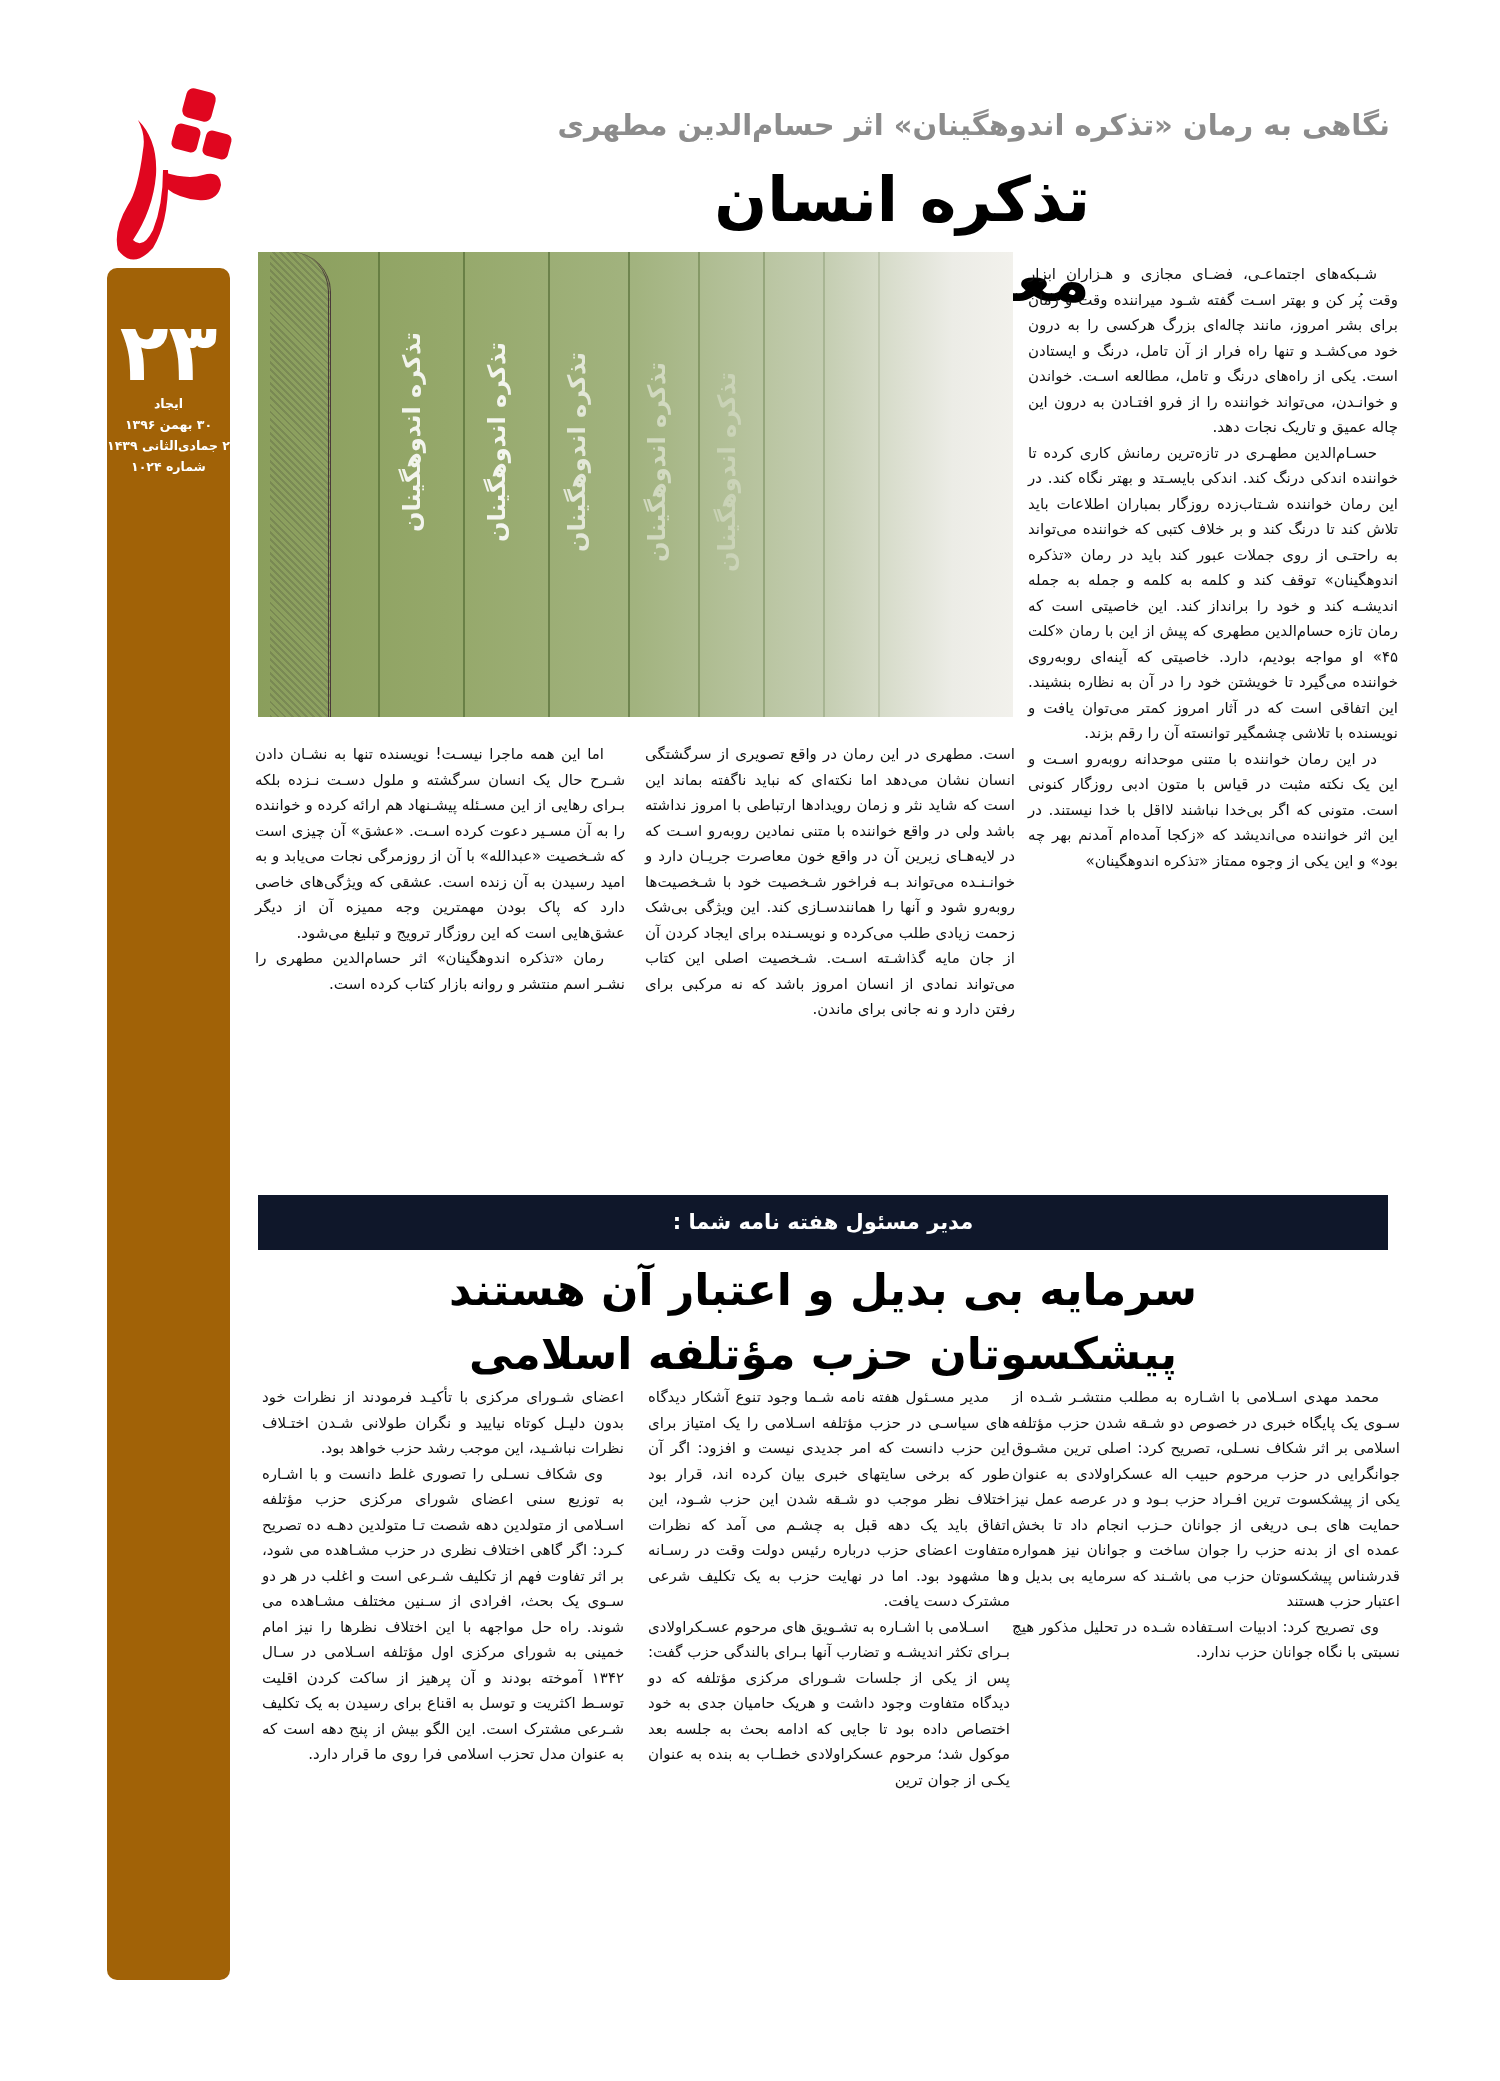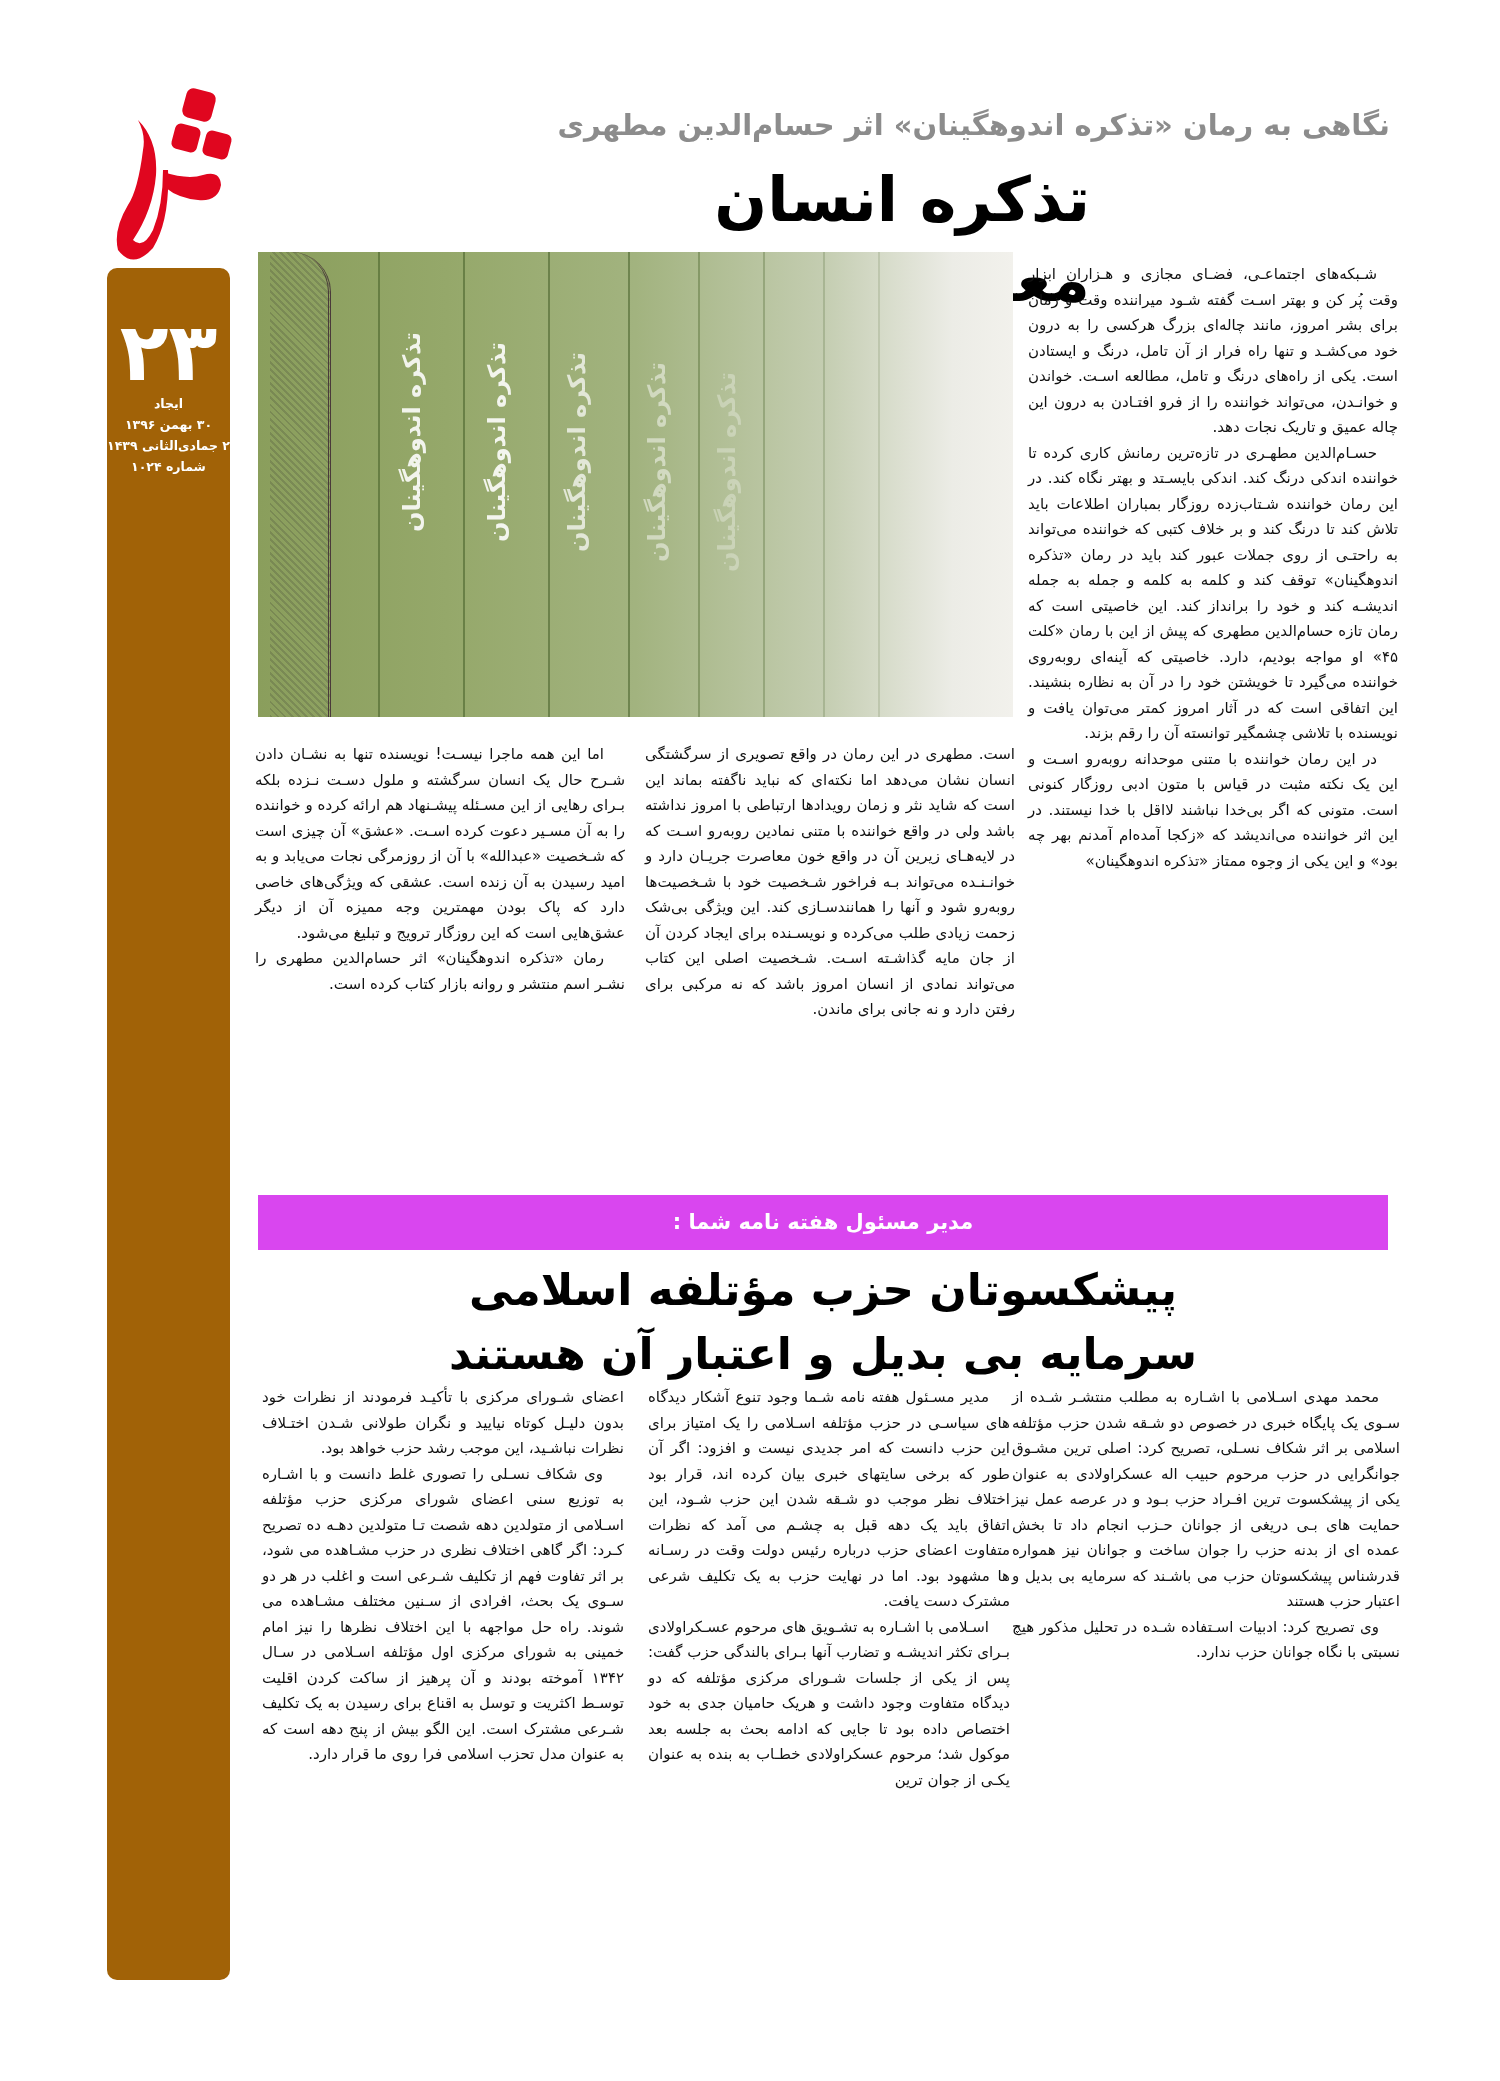--- a/index.html
+++ b/index.html
@@ -37,21 +37,21 @@
   .col { direction:rtl; text-align:justify; font-size:15px; line-height:25.5px;
          color:#111; }
   .col p { margin:0; text-indent:1.4em; }
   .col p.noindent { text-indent:0; }
 
   .c1 { left:1028px; top:262px; width:370px; }
   .c2 { left:645px; top:742px; width:370px; }
   .c3 { left:255px; top:742px; width:370px; }
 
   
-  .banner { left:258px; top:1195px; width:1130px; height:55px; background:#d946ef;
+  .banner { left:258px; top:1195px; width:1130px; height:55px; background:#0f172a;
             color:#fff; font-weight:bold; font-size:21px; line-height:55px; text-align:center; direction:rtl; }
 
   .headline2 { left:258px; top:1258px; width:1130px; text-align:center; direction:rtl;
                font-weight:bold; font-size:44px; line-height:64px; color:#000; }
 
   .d1 { left:1012px; top:1385px; width:388px; }
   .d2 { left:648px; top:1385px; width:362px; }
   .d3 { left:262px; top:1385px; width:362px; }
 </style>
 </head>
@@ -105,22 +105,22 @@
 <div class="abs col c2">
   <p class="noindent">است. مطهری در این رمان در واقع تصویری از سرگشتگی انسان نشان می‌دهد اما نکته‌ای که نباید ناگفته بماند این است که شاید نثر و زمان رویدادها ارتباطی با امروز نداشته باشد ولی در واقع خواننده با متنی نمادین روبه‌رو اسـت که در لایه‌هـای زیرین آن در واقع خون معاصرت جریـان دارد و خوانـنـده می‌تواند بـه فراخور شـخصیت خود با شـخصیت‌ها روبه‌رو شود و آنها را همانندسـازی کند. این ویژگی بی‌شک زحمت زیادی طلب می‌کرده و نویسـنده برای ایجاد کردن آن از جان مایه گذاشـته اسـت. شـخصیت اصلی این کتاب می‌تواند نمادی از انسان امروز باشد که نه مرکبی برای رفتن دارد و نه جانی برای ماندن.</p>
 </div>
 <div class="abs col c3">
   <p>اما این همه ماجرا نیسـت! نویسنده تنها به نشـان دادن شـرح حال یک انسان سرگشته و ملول دسـت نـزده بلکه بـرای رهایی از این مسـئله پیشـنهاد هم ارائه کرده و خواننده را به آن مسـیر دعوت کرده اسـت. «عشق» آن چیزی است که شـخصیت «عبدالله» با آن از روزمرگی نجات می‌یابد و به امید رسیدن به آن زنده است. عشقی که ویژگی‌های خاصی دارد که پاک بودن مهمترین وجه ممیزه آن از دیگر عشق‌هایی است که این روزگار ترویج و تبلیغ می‌شود.</p>
   <p>رمان «تذکره اندوهگینان» اثر حسام‌الدین مطهری را نشـر اسم منتشر و روانه بازار کتاب کرده است.</p>
 </div>
 
 <div class="abs banner">مدیر مسئول هفته نامه شما :</div>
 <div class="abs headline2">
+  <div>سرمایه بی بدیل و اعتبار آن هستند</div>
   <div>پیشکسوتان حزب مؤتلفه اسلامی</div>
-  <div>سرمایه بی بدیل و اعتبار آن هستند</div>
 </div>
 
 <div class="abs col d1">
   <p>محمد مهدی اسـلامی با اشـاره به مطلب منتشـر شـده از سـوی یک پایگاه خبری در خصوص دو شـقه شدن حزب مؤتلفه اسلامی بر اثر شکاف نسـلی، تصریح کرد: اصلی ترین مشـوق جوانگرایی در حزب مرحوم حبیب اله عسکراولادی به عنوان یکی از پیشکسوت ترین افـراد حزب بـود و در عرصه عمل نیز حمایت های بـی دریغی از جوانان حـزب انجام داد تا بخش عمده ای از بدنه حزب را جوان ساخت و جوانان نیز همواره قدرشناس پیشکسوتان حزب می باشـند که سرمایه بی بدیل و اعتبار حزب هستند</p>
   <p>وی تصریح کرد: ادبیات اسـتفاده شـده در تحلیل مذکور هیچ نسبتی با نگاه جوانان حزب ندارد.</p>
 </div>
 <div class="abs col d2">
   <p>مدیر مسـئول هفته نامه شـما وجود تنوع آشکار دیدگاه های سیاسـی در حزب مؤتلفه اسـلامی را یک امتیاز برای این حزب دانست که امر جدیدی نیست و افزود: اگر آن طور که برخی سایتهای خبری بیان کرده اند، قرار بود اختلاف نظر موجب دو شـقه شدن این حزب شـود، این اتفاق باید یک دهه قبل به چشـم می آمد که نظرات متفاوت اعضای حزب درباره رئیس دولت وقت در رسـانه ها مشهود بود. اما در نهایت حزب به یک تکلیف شرعی مشترک دست یافت.</p>
   <p>اسـلامی با اشـاره به تشـویق های مرحوم عسـکراولادی بـرای تکثر اندیشـه و تضارب آنها بـرای بالندگی حزب گفت: پس از یکی از جلسات شـورای مرکزی مؤتلفه که دو دیدگاه متفاوت وجود داشت و هریک حامیان جدی به خود اختصاص داده بود تا جایی که ادامه بحث به جلسه بعد موکول شد؛ مرحوم عسکراولادی خطـاب به بنده به عنوان یکـی از جوان ترین</p>
 </div>

